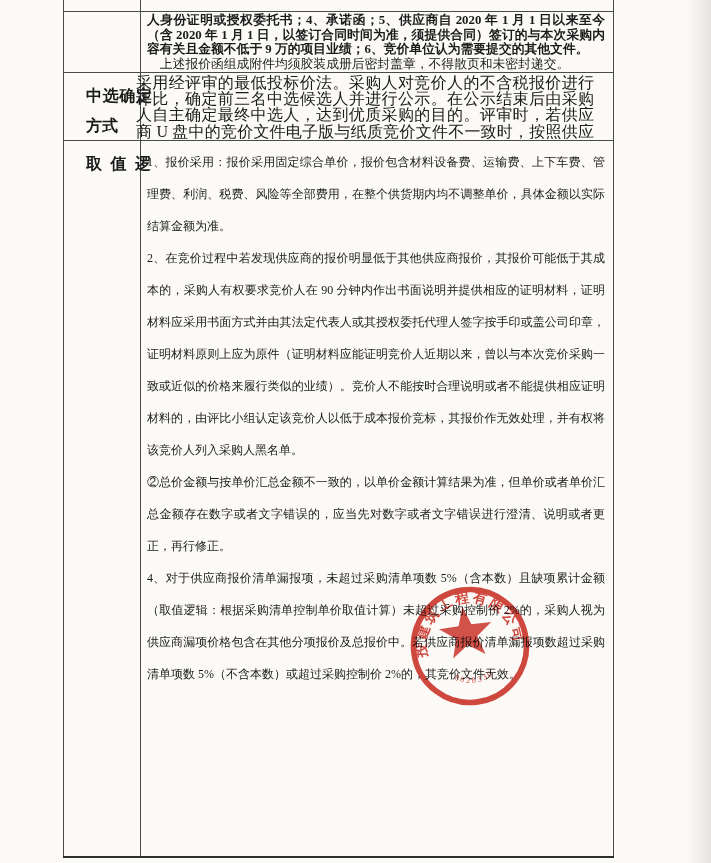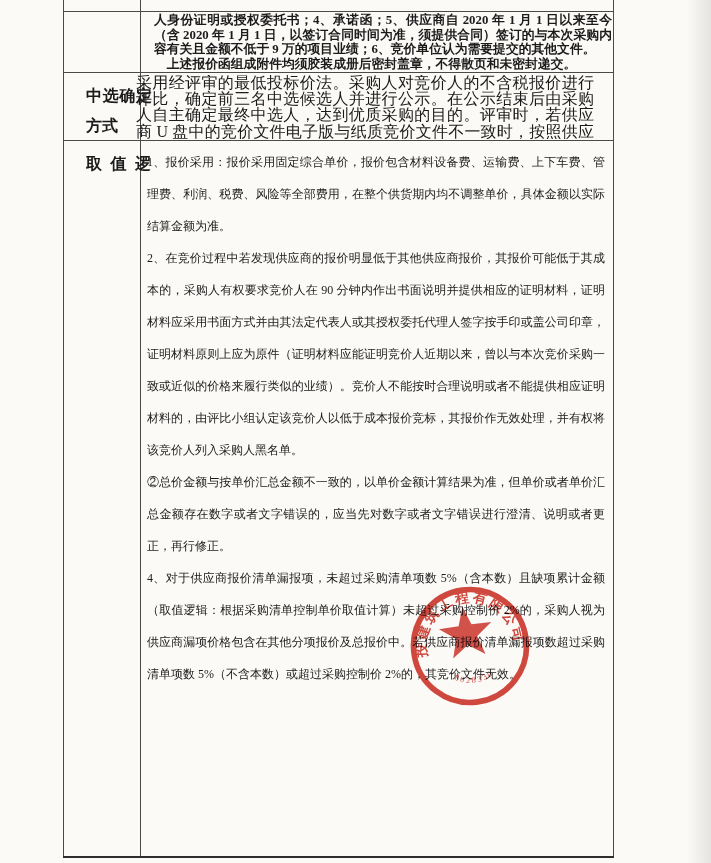--- a/index.html
+++ b/index.html
@@ -10,22 +10,22 @@
     color:#1b1b1b;
   }
   .scan-edge{position:absolute;right:0;top:0;width:24px;height:100%;
     background:linear-gradient(to right,rgba(115,110,100,0),rgba(115,110,100,0.16));}
   .vline{position:absolute;top:0;width:1px;height:858px;background:#4a4a4a;}
   .hline{position:absolute;left:63px;width:551px;height:1px;background:#4a4a4a;}
   .hline.thick{height:2px;background:#2e2e2e;}
   .cell{position:absolute;text-align:justify;overflow:hidden;}
   .cell p{margin:0;padding:0;}
   .r1-body{left:147px;top:13px;width:458px;height:58px;
-    font-size:12.8px;line-height:14.6px;font-weight:600;margin-left:7px;}
-  .r1-body .emph{font-weight:700;text-indent:1em;}
+    font-size:12.8px;line-height:14.6px;font-weight:600;}
+  .r1-body .emph{font-weight:400;text-indent:1em;}
   .rowhead{left:86px;width:66px;font-size:16px;font-weight:700;line-height:30px;}
   .head2{top:81px;height:58px;}
   .head3{top:149px;height:30px;letter-spacing:1px;}
   .r2-body{left:136px;top:75px;width:458px;height:64px;
     font-size:16px;line-height:16.2px;}
   .r3-body{left:147px;top:146px;width:458px;height:710px;
     font-size:12px;line-height:32px;}
   .stamp{position:absolute;left:393px;top:569px;width:154px;height:154px;
     mix-blend-mode:multiply;opacity:0.9;transform:rotate(-8deg);}
 </style>

